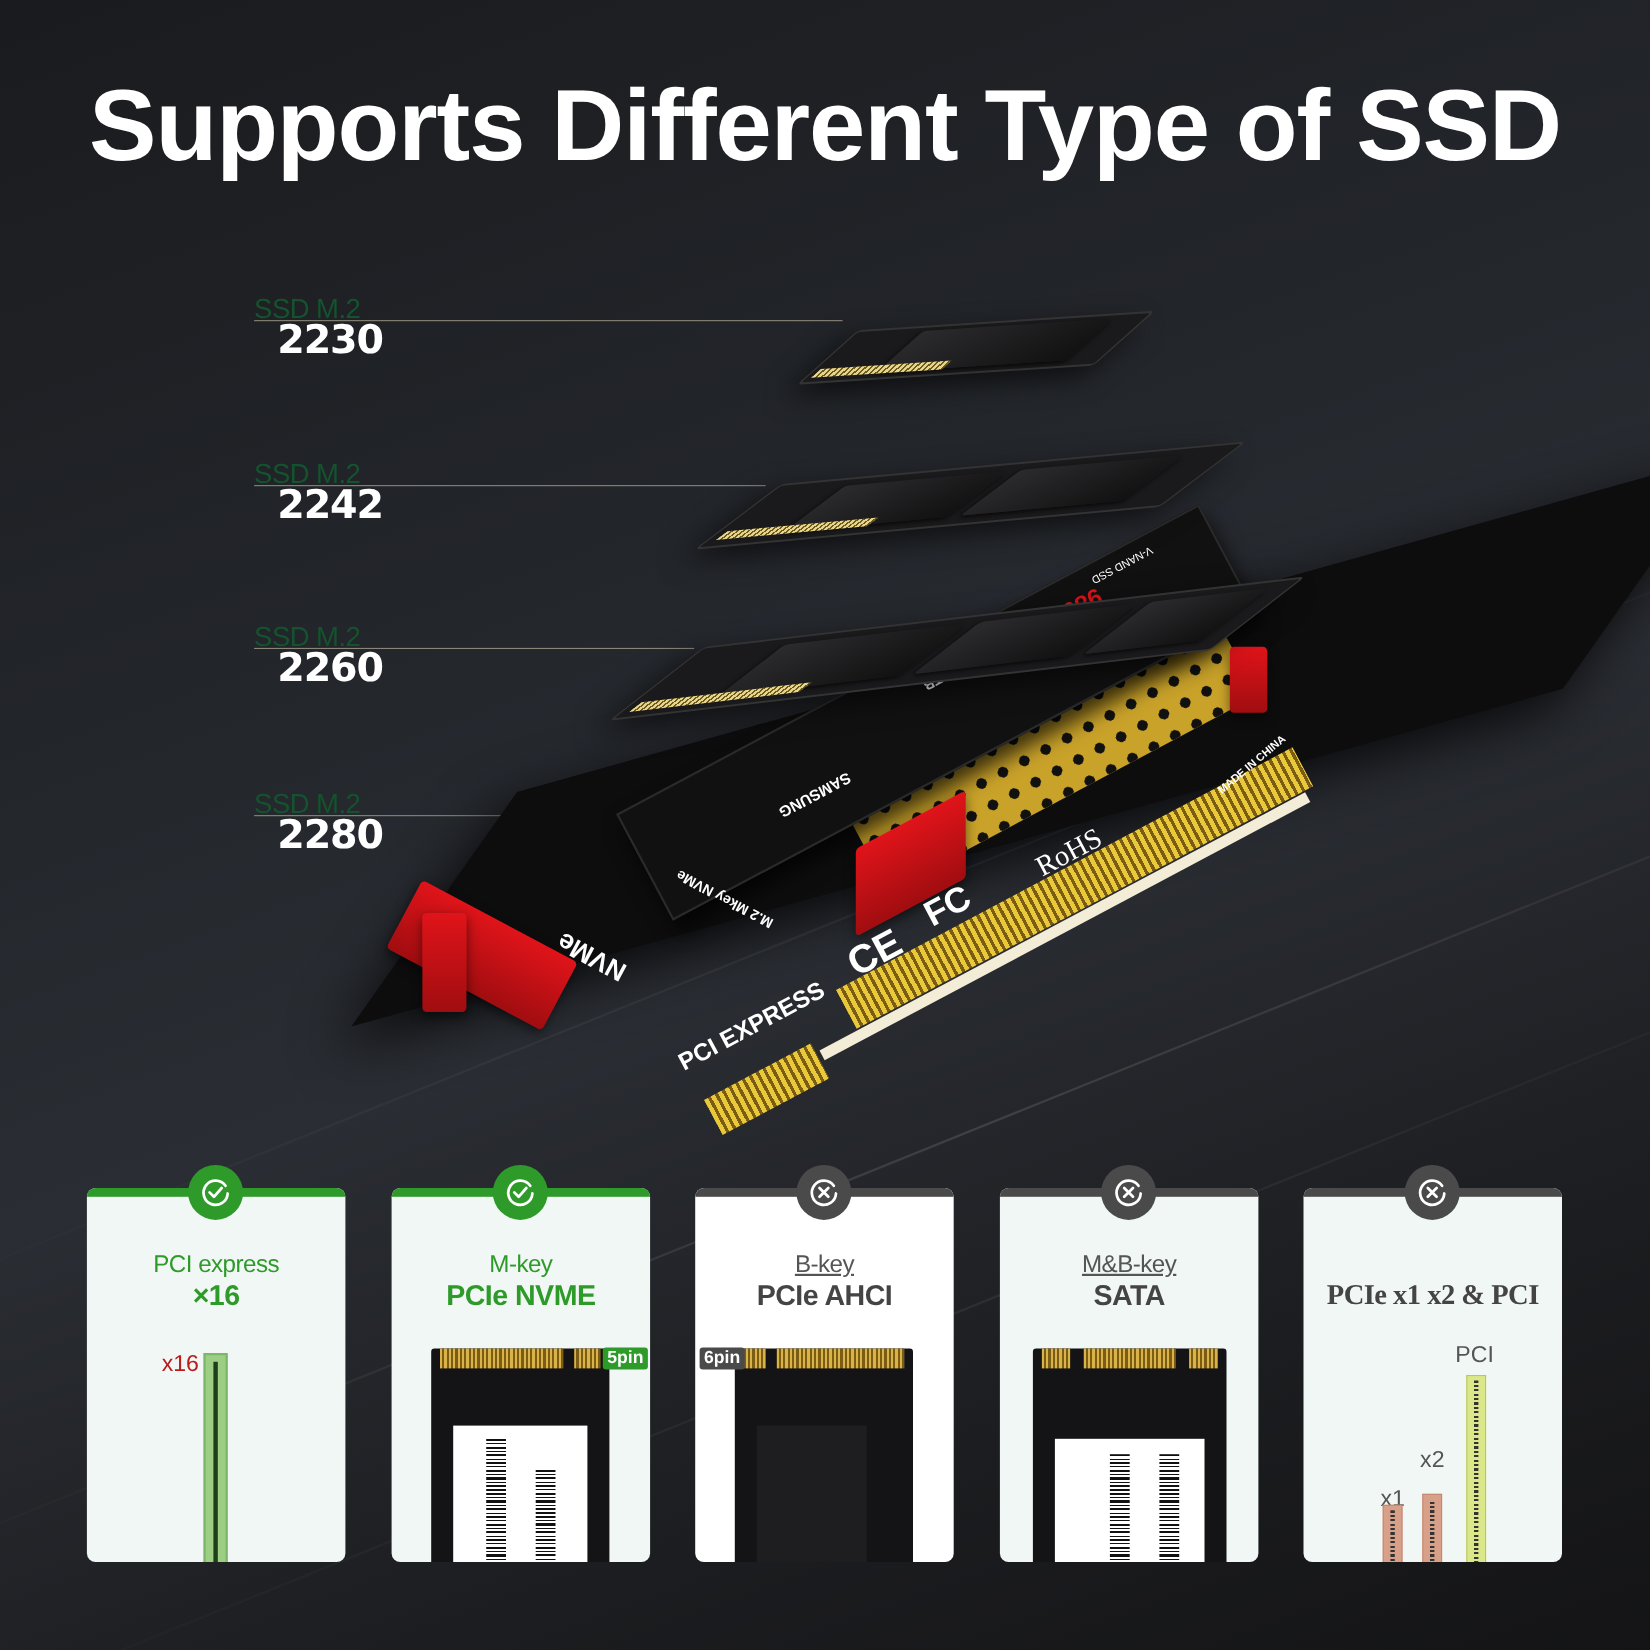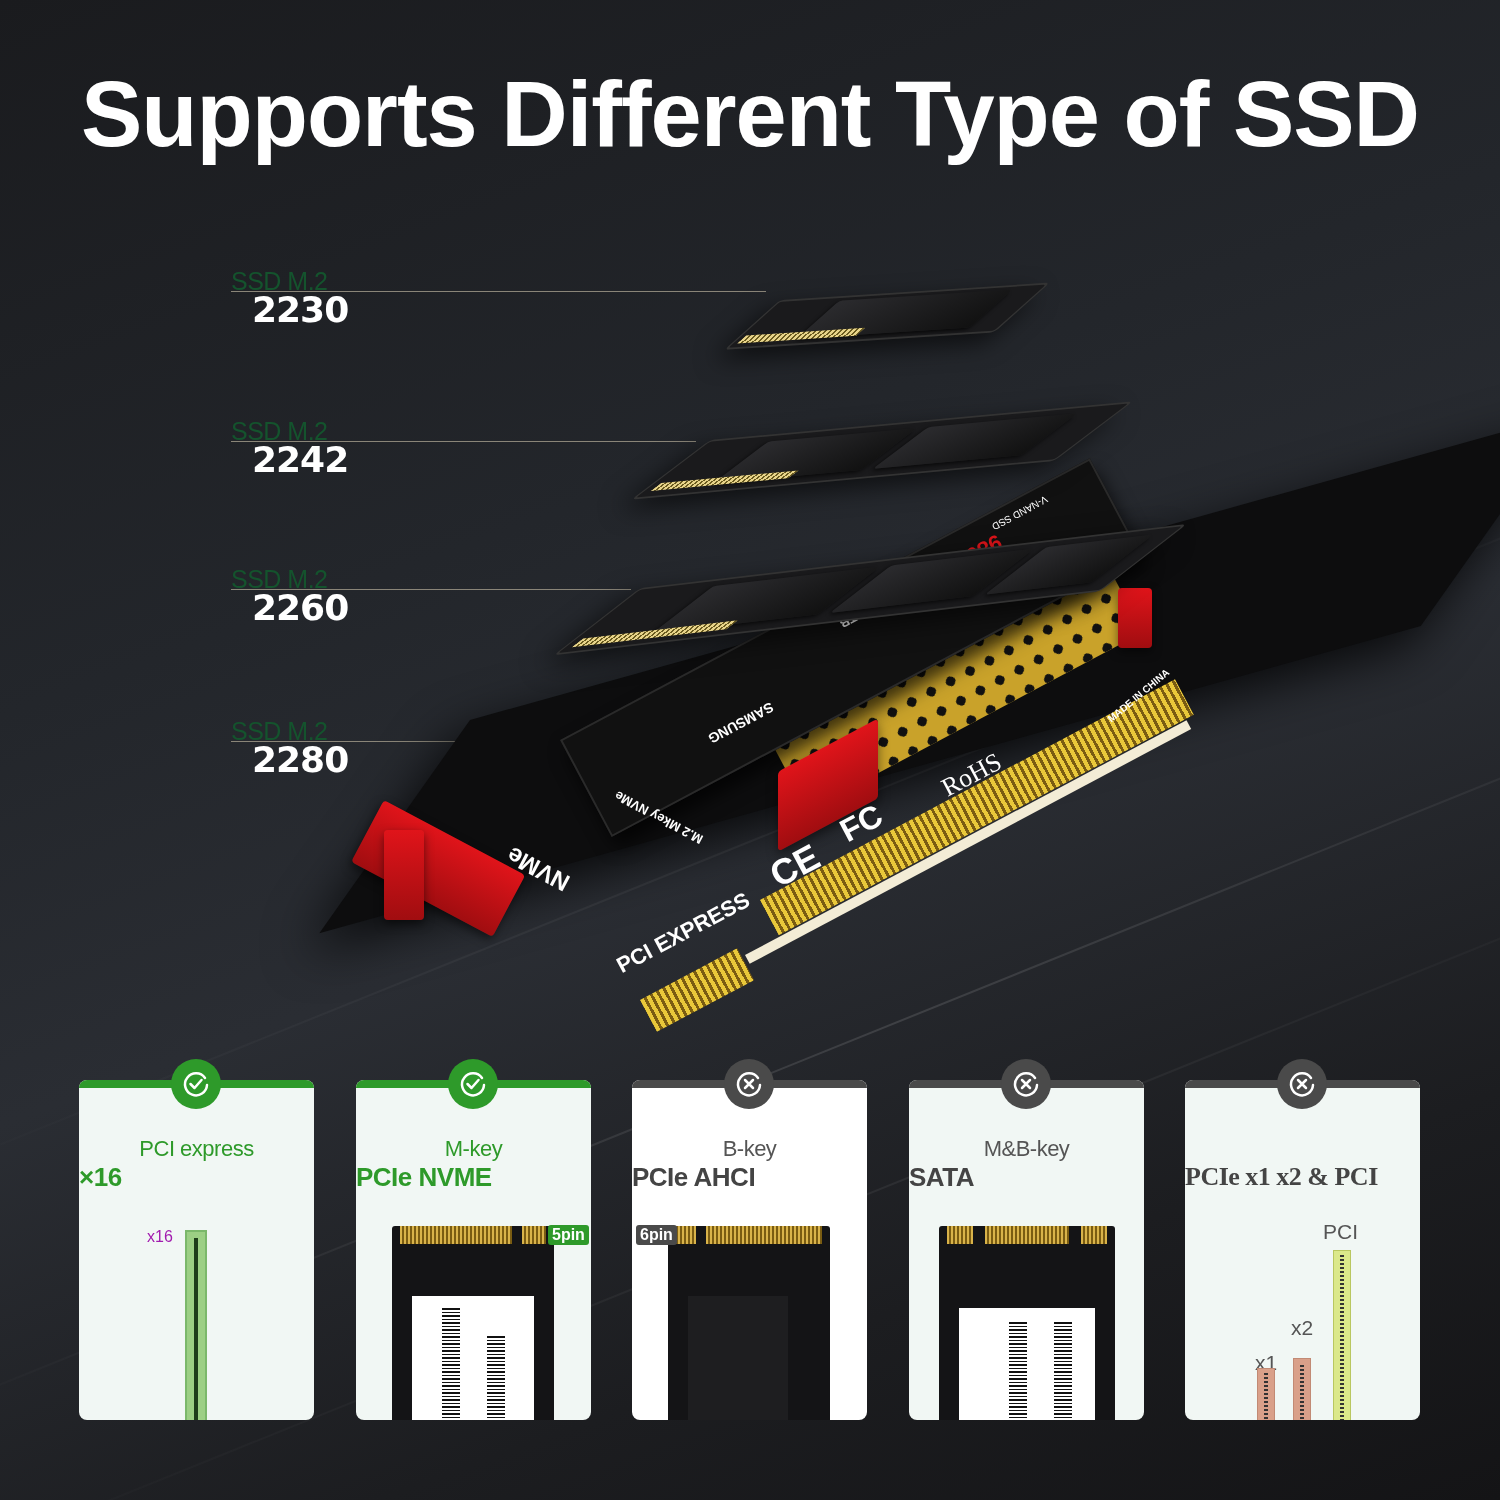--- a/index.html
+++ b/index.html
@@ -55,29 +55,29 @@
   .card .band { position: absolute; top: 0; left: 0; right: 0; height: 8px; }
   .card.ok .band { background: #2e9a2a; }
   .card.no .band { background: #4a4a4a; }
   .card-badge {
     position: absolute; top: 1059px; width: 50px; height: 50px; border-radius: 50%;
     display: flex; align-items: center; justify-content: center;
   }
   .card-badge.ok { background: #2e9a2a; }
   .card-badge.no { background: #4a4a4a; }
   .card .sub { position: absolute; top: 56px; left: 0; right: 0; text-align: center; font-size: 22px; letter-spacing: -0.5px; }
-  .card .main { position: absolute; top: 82px; left: 0; right: 0; text-align: left; font-size: 26px; font-weight: 700; letter-spacing: -0.5px; }
+  .card .main { position: absolute; top: 82px; left: 0; right: 0; text-align: center; font-size: 26px; font-weight: 700; letter-spacing: -0.5px; }
   .card.ok .sub, .card.ok .main { color: #2e9a2a; }
-  .card.no .sub { color: #555; }
+  .card.no .sub { color: #555; text-decoration: underline; }
   .card.no .main { color: #444; }
   .card .main.single { top: 82px; font-family: Liberation Serif, serif; }
 
   .slot { position: absolute; border: 2px solid #7bb86a; background: #9ccf84; }
   .slot::after { content: ""; position: absolute; left: 40%; width: 20%; top: 6px; bottom: 6px; background: #1e3d1a; }
-  .slot-label { position: absolute; font-size: 16px; color: #a21caf; }
+  .slot-label { position: absolute; font-size: 21px; color: #b91c1c; }
 
   .m2 { position: absolute; background: #141416; border-radius: 3px; }
   .m2 .fing { position: absolute; top: 0; height: 18px; background: repeating-linear-gradient(90deg, #d9b34a 0 2px, #7a5c12 2px 4px); }
   .m2 .label { position: absolute; background: #fff; }
   .m2 .barcode { position: absolute; background: repeating-linear-gradient(0deg, #111 0 2px, #fff 2px 4px, #111 4px 5px, #fff 5px 7px); }
   .pin-tag { position: absolute; font-size: 16px; font-weight: 700; color: #fff; padding: 1px 4px; border-radius: 3px; }
 
   .pci-label { position: absolute; font-size: 21px; color: #555; }
   .pci-slot { position: absolute; }
   .pci-slot::after { content: ""; position: absolute; left: 35%; width: 30%; top: 4px; bottom: 4px; background: repeating-linear-gradient(0deg, #333 0 2px, transparent 2px 4px); }

